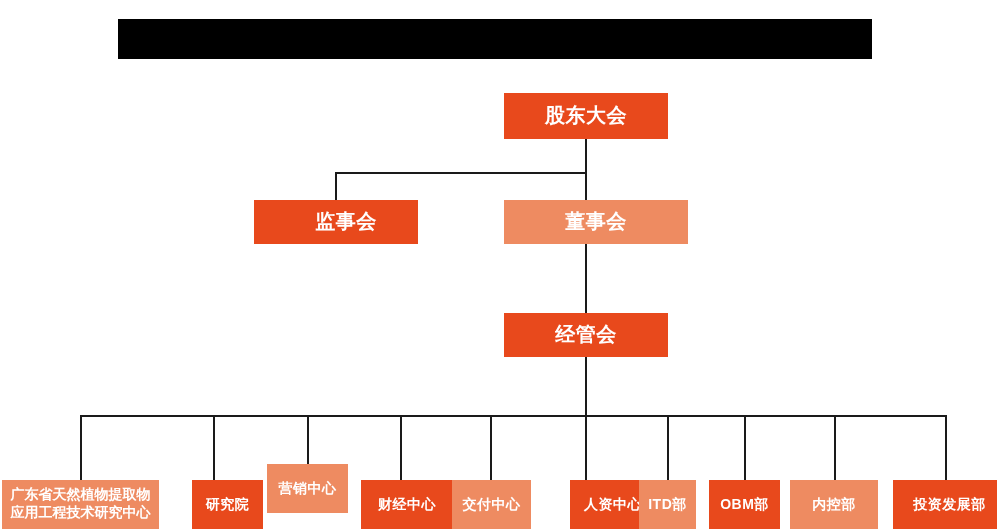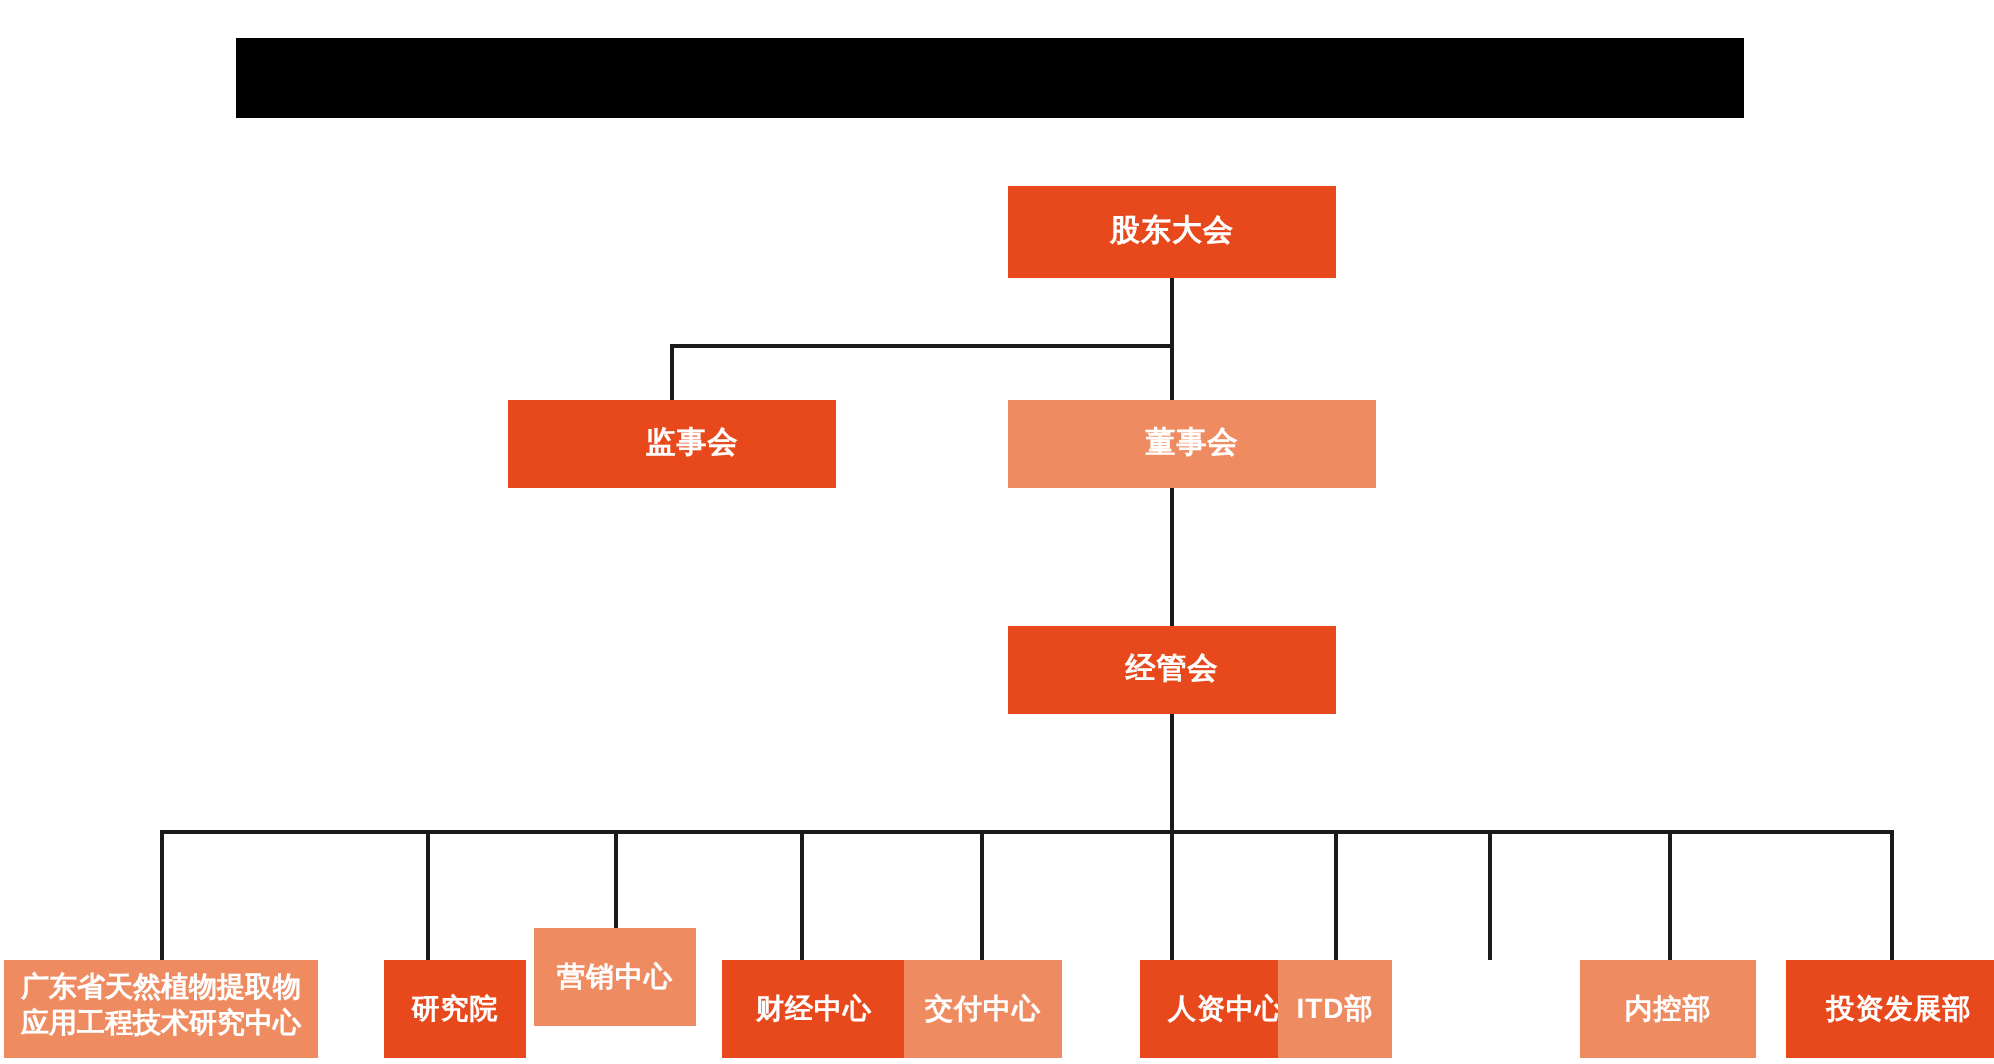--- a/index.html
+++ b/index.html
@@ -48,21 +48,21 @@
     color: #ffffff;
     font-weight: bold;
     letter-spacing: 0.5px;
     line-height: 1.28;
     padding: 2px 4px;
     user-select: none;
   }
   .node.dark  { background: #E8491C; }
   .node.light { background: #EE8B61; }
 
-  .node.top   { font-size: 15px; }
+  .node.top   { font-size: 20px; }
   .node.leaf  { font-size: 14px; }
   .node.leaf.tiny { font-size: 14px; font-weight: bold; letter-spacing: 0; font-family: Liberation Mono, monospace; }
 </style>
 </head>
 <body>
 
 <div id="stage">
 
   <div class="title-bar"></div>
 
@@ -106,18 +106,19 @@
   <div class="node leaf light" style="left:267px; top:452px; width:81px; height:49px;margin-top:12px;">营销中心</div>
 
   <div class="node leaf dark" style="left:361px; top:480px; width:92px; height:49px;">财经中心</div>
 
   <div class="node leaf light" style="left:452px; top:480px; width:79px; height:49px;">交付中心</div>
 
   <div class="node leaf dark" style="left:542px; top:480px; width:86px; height:49px;margin-left:28px;">人资中心</div>
 
   <div class="node leaf light" style="left:639px; top:480px; width:57px; height:49px;">ITD部</div>
 
+  <div class="node leaf dark" style="left:709px; top:480px; width:71px; height:49px;">OBM部</div>
 
   <div class="node leaf light" style="left:790px; top:480px; width:88px; height:49px;">内控部</div>
 
   <div class="node leaf dark" style="left:893px; top:480px; width:113px; height:49px;">投资发展部</div>
 
 </div>
 
 </body></html>

